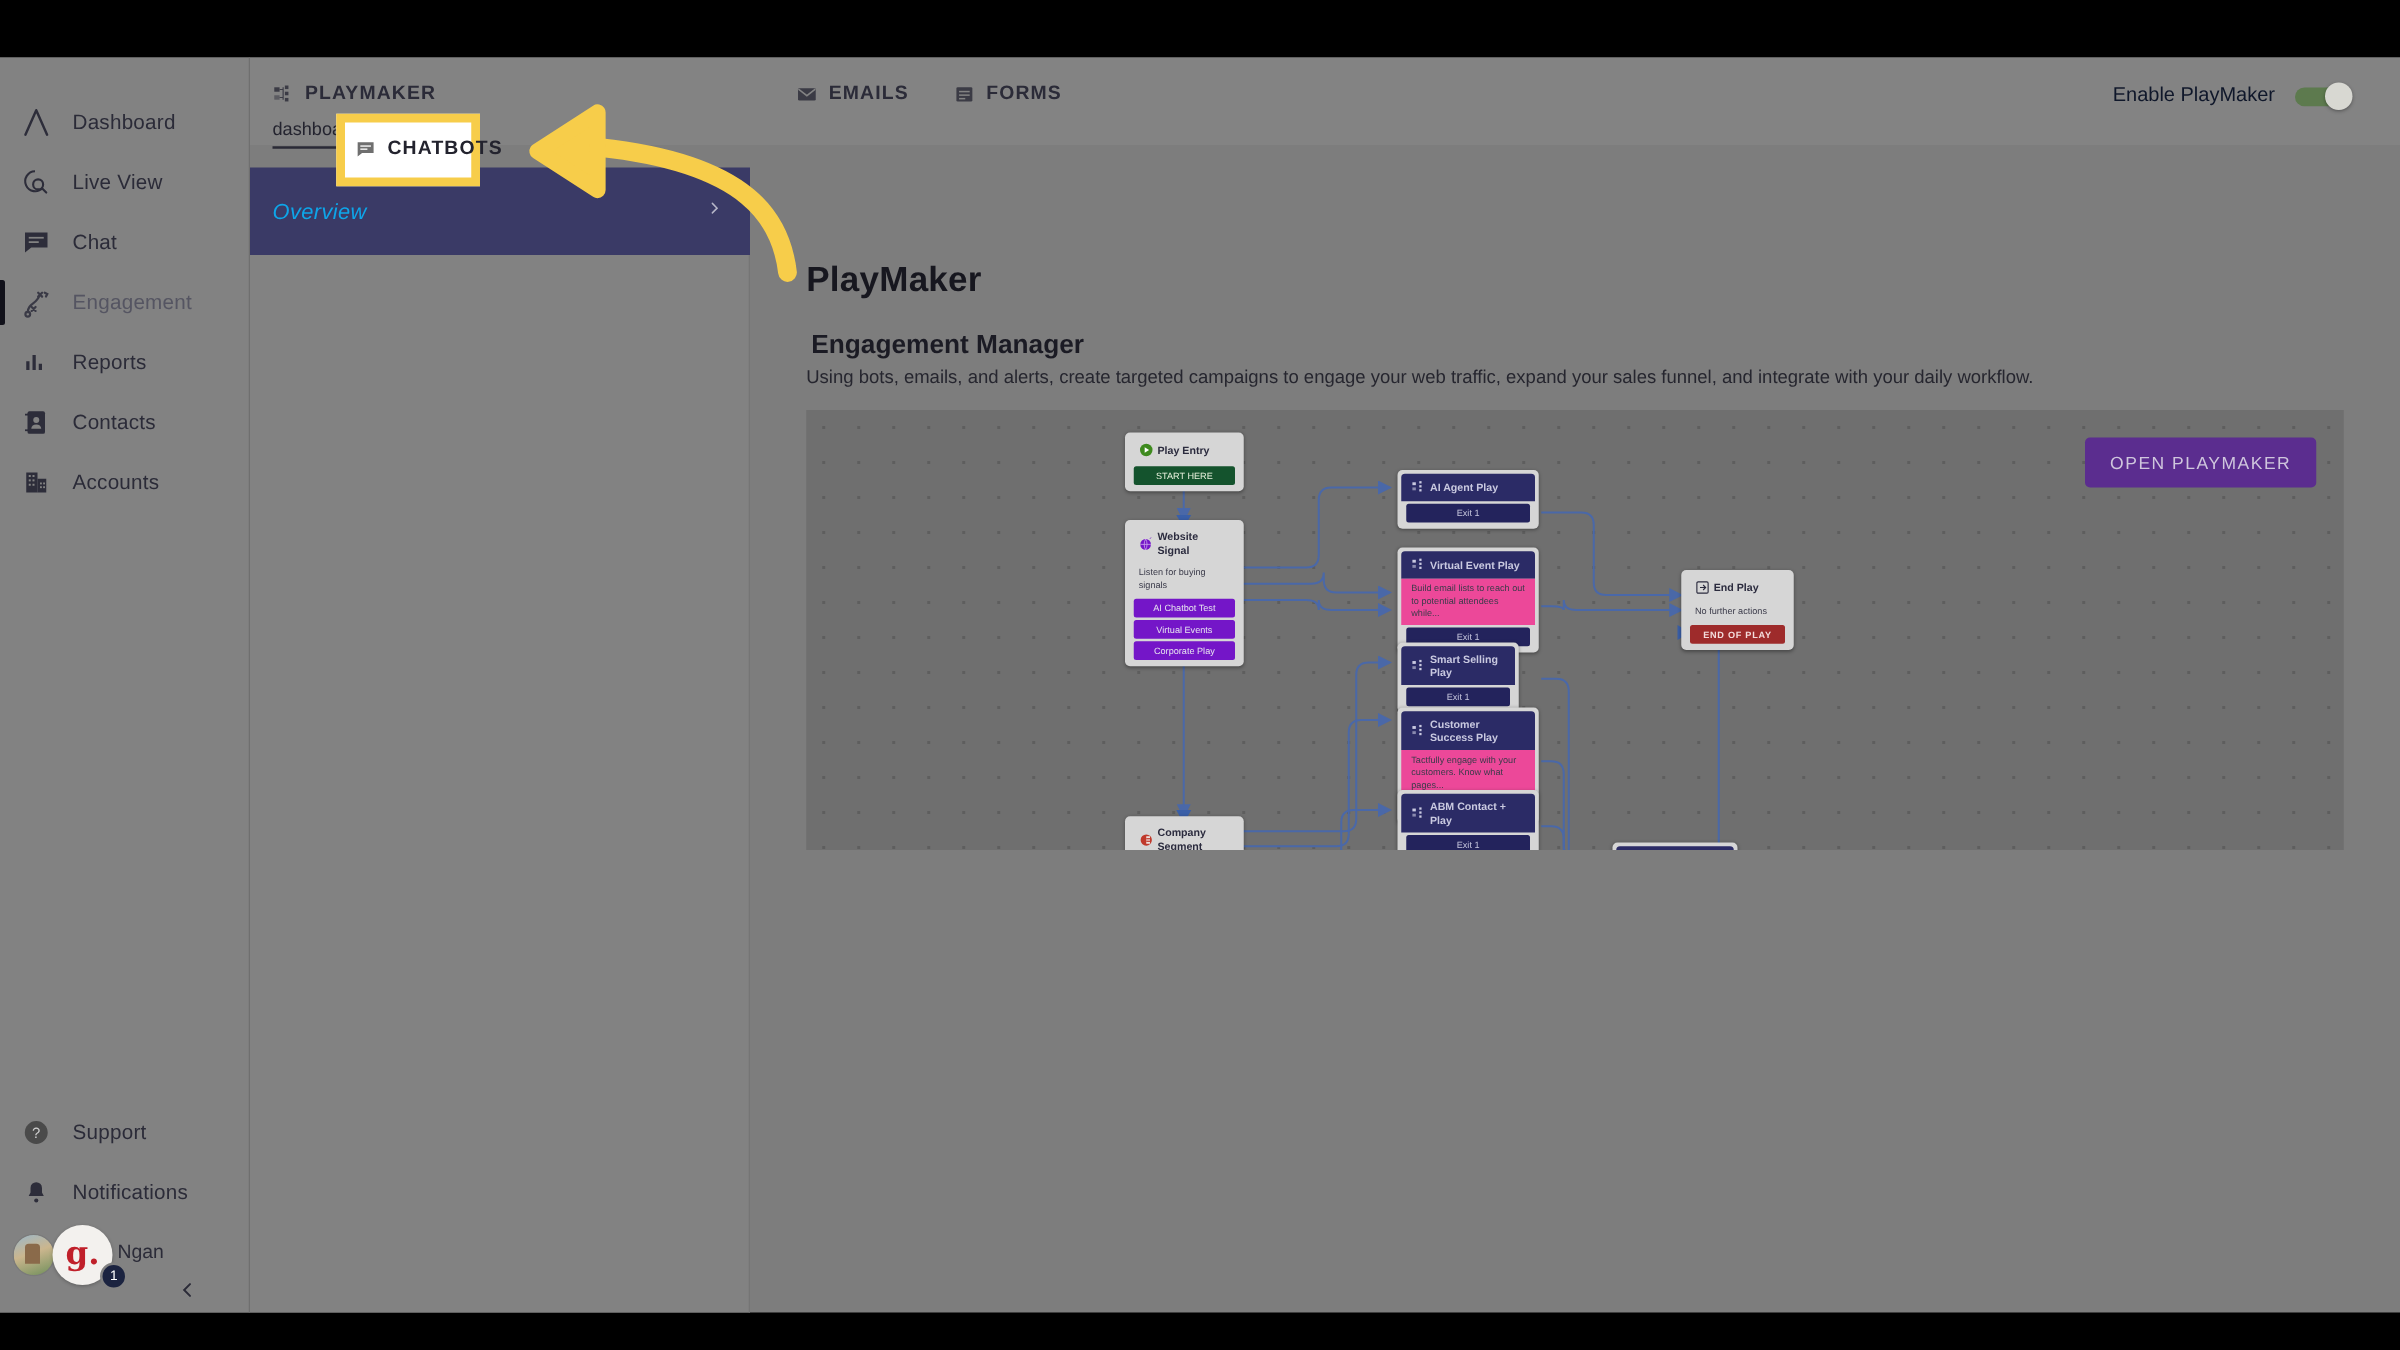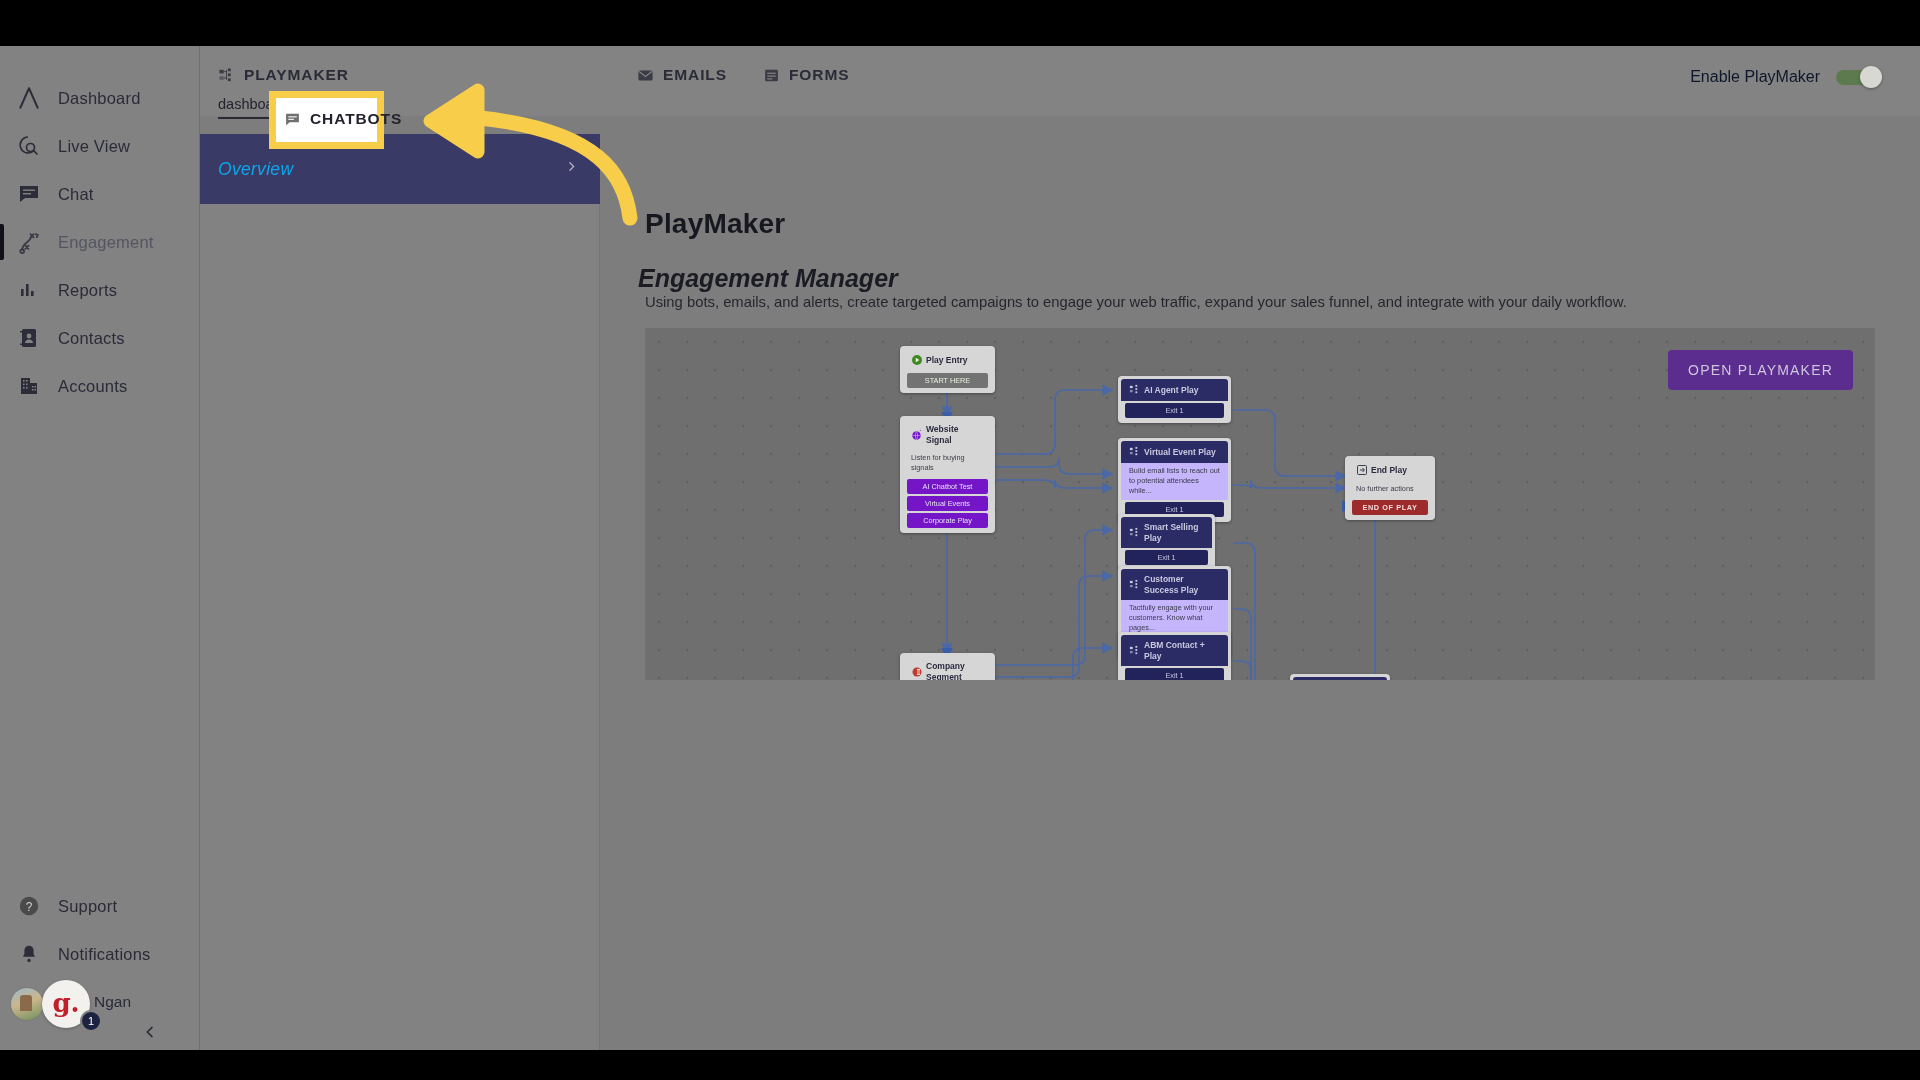--- a/index.html
+++ b/index.html
@@ -156,22 +156,22 @@
     border-right: 1px solid #757575;
   }
 
   
   .main { position: absolute; left: 600px; top: 70px; width: 1320px; height: 934px; }
   .page-title {
     position: absolute; left: 45px; top: 92px;
     font-size: 28px; font-weight: 700; color: #17171f; letter-spacing: .2px;
   }
   .section-title {
-    position: absolute; left: 38px; top: 148px;
-    font-size: 25px; font-weight: 700; color: #1b1b24; font-style: italic;
+    position: absolute; left: 49px; top: 148px;
+    font-size: 21px; font-weight: 700; color: #1b1b24;
   }
   .section-desc {
     position: absolute; left: 45px; top: 178px;
     font-size: 14.8px; color: #26262f;
   }
 
   
   .canvas {
     position: absolute; left: 45px; top: 212px;
     width: 1230px; height: 352px;
@@ -199,27 +199,27 @@
   .node-head {
     display: flex; align-items: center; gap: 3px;
     padding: 5px 8px; font-size: 8.5px; font-weight: 600;
     color: #2b2b3e; line-height: 1.25;
   }
   .node-head .nico { width: 12px; height: 12px; flex: 0 0 12px; display:flex; }
   .node.dark .node-head { background: #2b2b66; color: #c9c9e0; border-radius: 3px 3px 0 0; }
   .node-sub {
     font-size: 7.3px; color: #3b3b4a; padding: 3px 8px 4px 8px; line-height: 1.35;
   }
-  .node.dark .node-sub { background: #c4b5fd; color: #3b3b4a; }
+  .node.dark .node-sub { background: #ec4899; color: #3b3b4a; }
   .chip {
     display: block; margin: 2px 4px; border-radius: 2px;
     font-size: 7.3px; text-align: center; padding: 3px 2px;
     color: #e6e2ef; cursor: pointer;
   }
-  .chip.green  { background: #737373; color: #e9f2de; }
+  .chip.green  { background: #14532d; color: #e9f2de; }
   .chip.purple { background: #7416c8; }
   .chip.navy   { background: #23235c; color: #c6c6dd; }
   .chip.crimson{ background: #9e2b2b; color: #f3dcdc; font-weight: 700; letter-spacing:.6px;}
 
   
   .anno-box {
     position: absolute; left: 269px; top: 45px;
     width: 115px; height: 58px;
     border: 7px solid #f7cd4a; background: #fff;
     z-index: 40;

